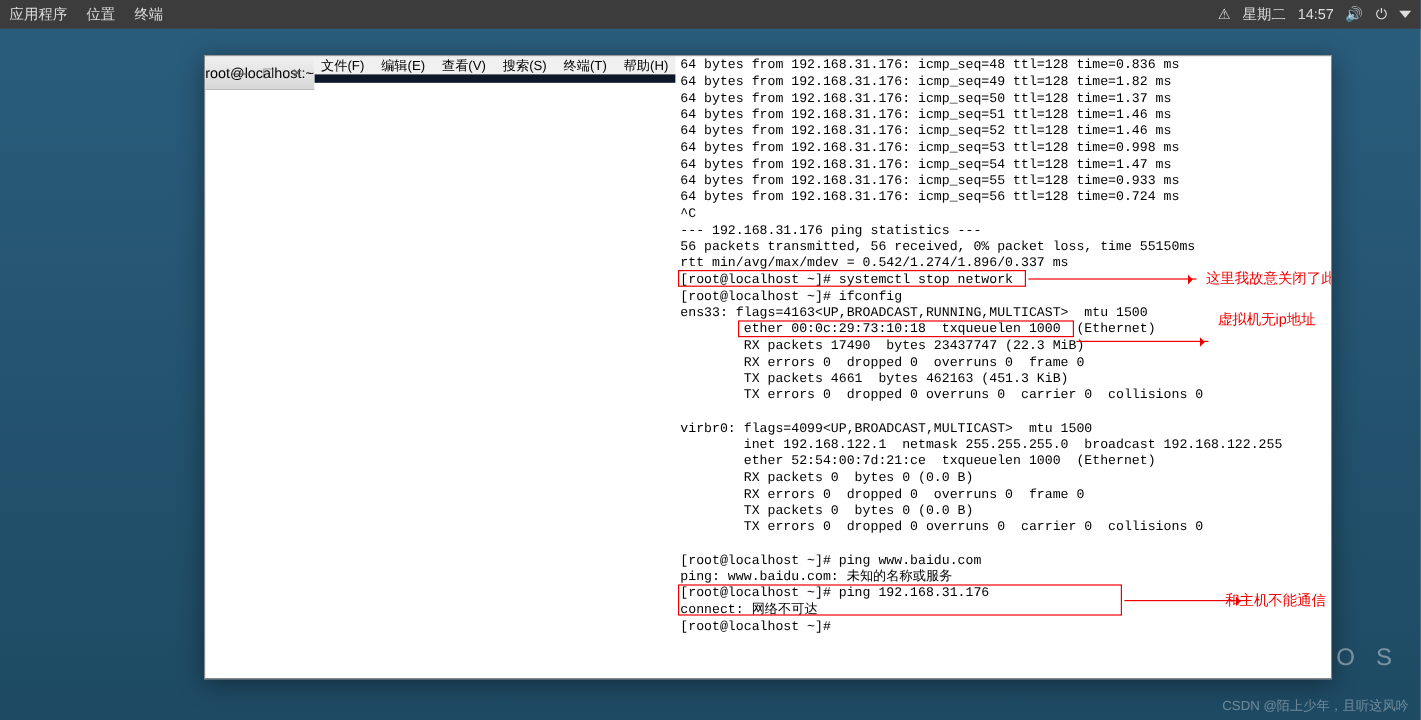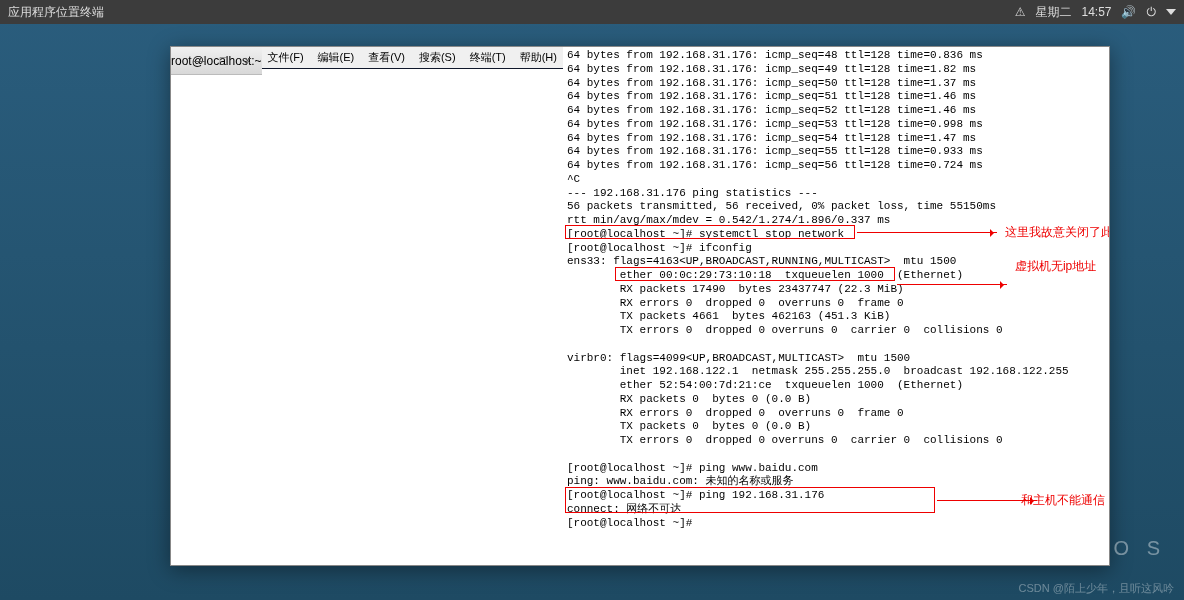--- a/index.html
+++ b/index.html
@@ -6,21 +6,21 @@
 body {
   width: 1184px; height: 600px;
   background: linear-gradient(to bottom, #2a5d7d 0%, #1e4a63 100%);
   font-family: sans-serif; overflow: hidden; position: relative;
 }
 .top-panel {
   height: 24px; background: #3c3c3c; color: #ddd;
   display: flex; align-items: center; font-size: 12px;
   padding: 0 8px; justify-content: space-between;
 }
-.top-left { display: flex; }
+.top-left { display: flex; gap: 16px; }
 .top-left span { cursor: pointer; }
 .top-right { display: flex; gap: 10px; align-items: center; }
 .desktop-icons { position: absolute; top: 40px; left: 20px; }
 .desktop-icon {
   width: 80px; text-align: center; color: #fff;
   font-size: 11px; margin-bottom: 20px; cursor: pointer;
 }
 .desktop-icon .icon-img {
   width: 48px; height: 48px; margin: 0 auto 4px;
   display: flex; align-items: center; justify-content: center;
@@ -40,21 +40,21 @@
 }
 .titlebar .controls {
   position: absolute; right: 6px; display: flex; gap: 8px;
 }
 .titlebar .controls span {
   width: 16px; height: 16px; display: flex;
   align-items: center; justify-content: center;
   font-size: 13px; cursor: pointer; color: #555;
 }
 .menubar {
-  height: 22px; background: #f0f0f0; border-bottom: 1px solid #0f172a;
+  height: 22px; background: #f0f0f0; border-bottom: 7px solid #0f172a;
   display: flex; align-items: center; padding: 0 6px;
   font-size: 11px; gap: 14px;
 }
 .menubar span { cursor: pointer; }
 .terminal-body {
   flex: 1; background: #fff; color: #000;
   font-family: "Courier New", monospace; font-size: 11px;
   line-height: 1.25; padding: 2px 4px; overflow: hidden;
   white-space: pre; position: relative;
 }

